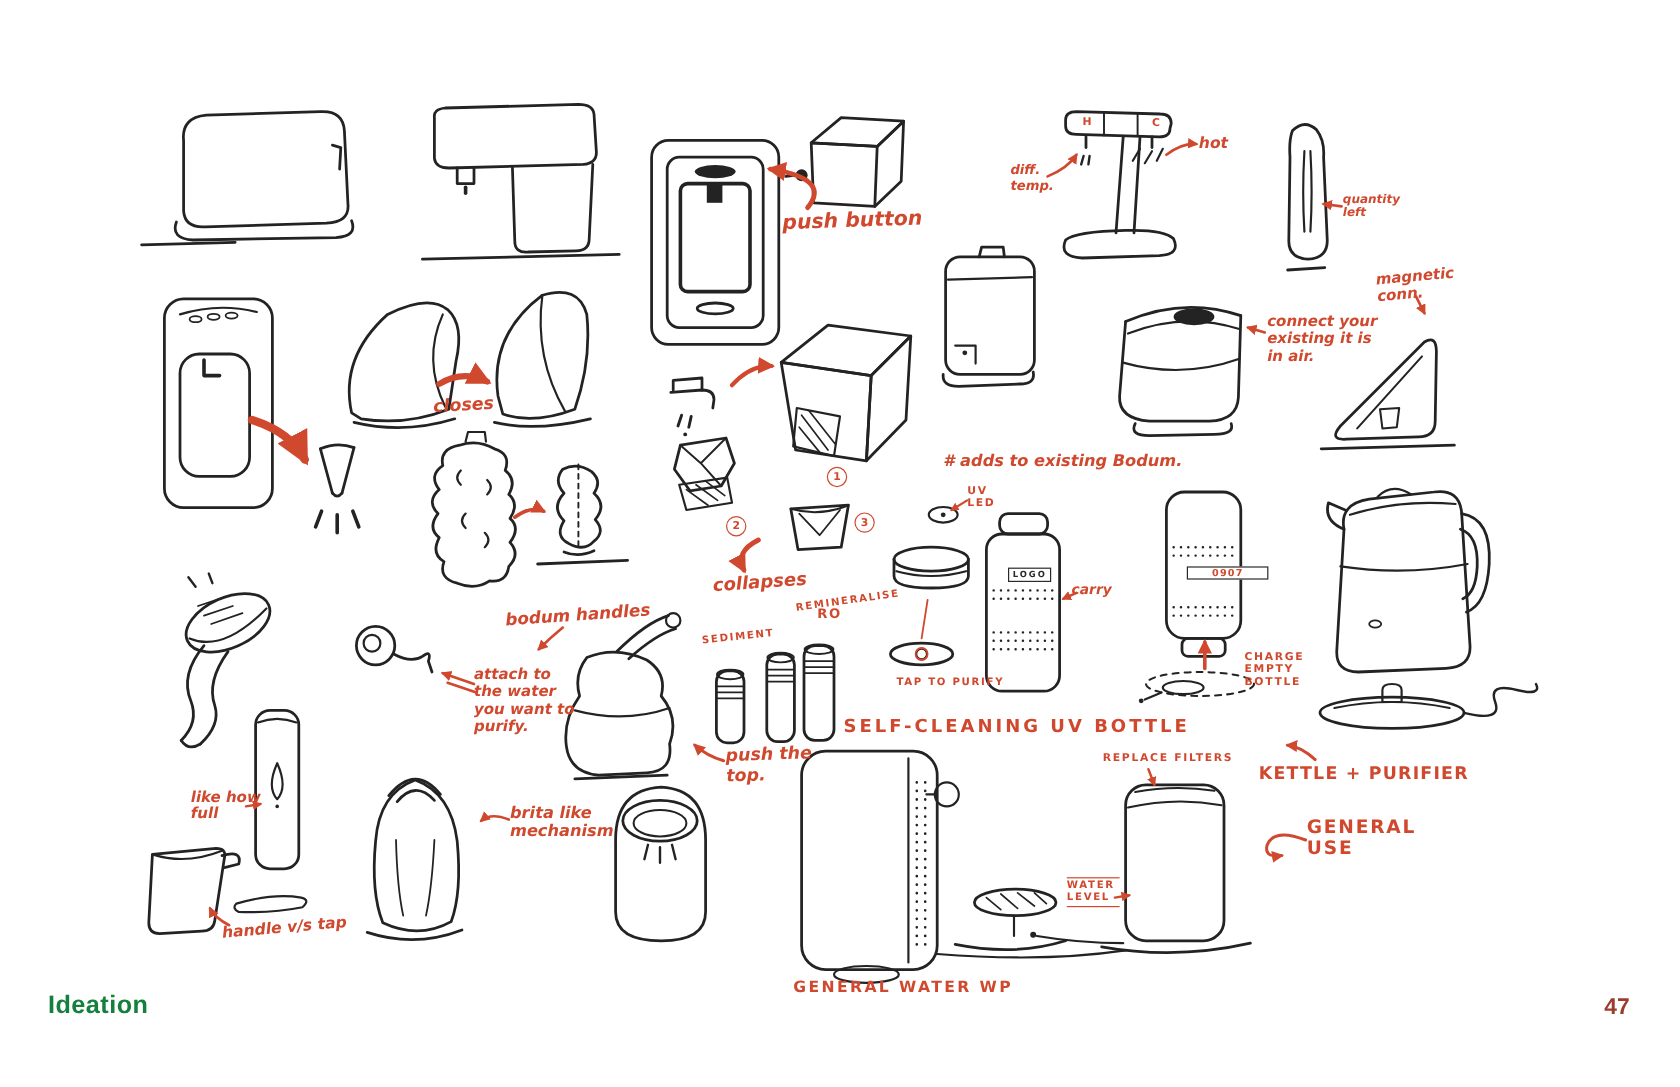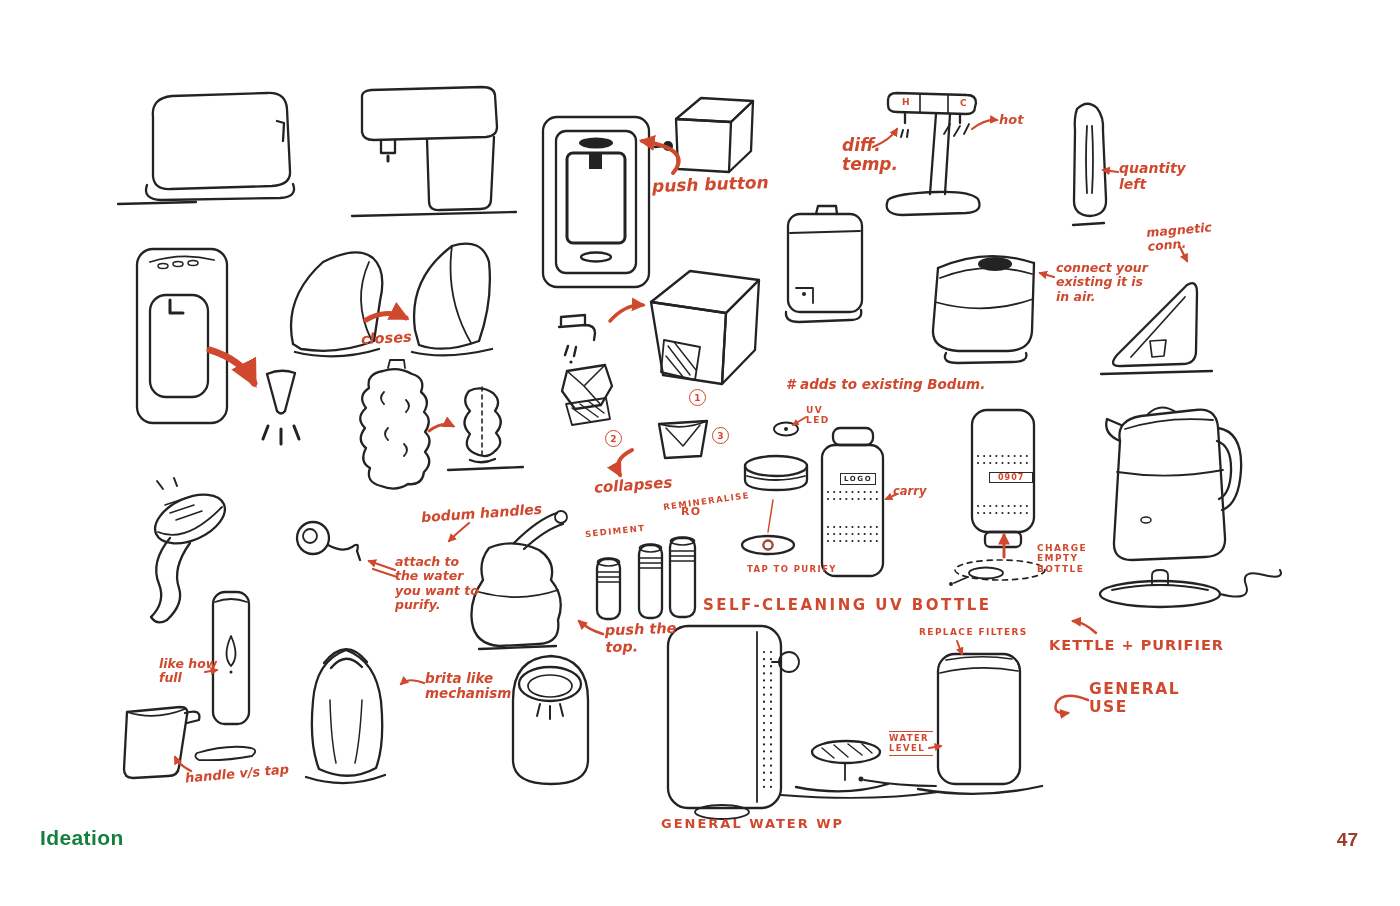--- a/index.html
+++ b/index.html
@@ -18,21 +18,21 @@
   .circled{
     position:absolute;width:15px;height:15px;border:1.6px solid #d0492e;border-radius:50%;
     color:#d0492e;font-size:9px;font-weight:700;display:flex;align-items:center;justify-content:center;
   }
   .chip{
     position:absolute;border:1.2px solid #2a2a2a;color:#2a2a2a;font-size:7px;
     letter-spacing:1.6px;padding:1px 3px;font-weight:600;background:#fff;
   }
   .display-chip{
     position:absolute;border:1.2px solid #2a2a2a;color:#d0492e;font-size:8px;
-    letter-spacing:1px;padding:0 8px;font-weight:700;background:#fff;
+    letter-spacing:1px;padding:0 20px;font-weight:700;background:#fff;
   }
   .tap-mark{position:absolute;color:#d0492e;font-size:9px;font-weight:700;}
   .footer-label{
     position:absolute;left:40px;top:826px;font-family:"Liberation Sans",sans-serif;
     font-size:21px;color:#15803d;font-weight:600;letter-spacing:.4px;
   }
   .page-num{
     position:absolute;right:42px;top:829px;font-family:"Liberation Sans",sans-serif;
     font-size:19px;color:#9a3d2c;font-weight:700;
   }
@@ -349,23 +349,23 @@
     <path d="M957,641 L962,654" stroke-width="2" marker-end="url(#ah)"></path>
     <path d="M929,748 L941,746" stroke-width="2" marker-end="url(#ah)"></path>
     <path d="M1088,700 Q1062,690 1056,704 Q1053,715 1068,713" stroke-width="2.5" marker-end="url(#ah)"></path>
     <path d="M806,417 L793,425" stroke-width="1.8" marker-end="url(#ah)"></path>
     <path d="M773,500 L768,532" stroke-width="1.5"></path>
     <circle cx="768" cy="545" r="5" stroke-width="1.5"></circle>
   </g>
 </svg>
 
 <div class="note" style="left:652px;top:175px;width:120px;font-size:17px;font-weight:700;transform:rotate(-2deg)">push button</div>
-<div class="note" style="left:842px;top:136px;width:46px;font-size:17px">diff. temp.</div>
+<div class="note" style="left:842px;top:136px;width:46px;font-size:11px">diff. temp.</div>
 <div class="note" style="left:999px;top:113px;font-size:13px">hot</div>
-<div class="note" style="left:1119px;top:161px;width:56px;font-size:14px">quantity left</div>
+<div class="note" style="left:1119px;top:161px;width:56px;font-size:10px">quantity left</div>
 <div class="note" style="left:1147px;top:223px;width:70px;font-size:12.5px;transform:rotate(-5deg)">magnetic conn.</div>
 <div class="note" style="left:1056px;top:261px;width:98px;font-size:12.5px">connect your existing it is in air.</div>
 <div class="note" style="left:361px;top:330px;font-size:14.5px;font-weight:700;transform:rotate(-3deg)">closes</div>
 <div class="note" style="left:786px;top:377px;width:230px;font-size:13.5px"># adds to existing Bodum.</div>
 <div class="note caps" style="left:806px;top:405px;width:30px;font-size:9px">UV LED</div>
 <div class="note" style="left:893px;top:485px;font-size:11.5px">carry</div>
 <div class="note caps nowrap" style="left:747px;top:565px;font-size:8.5px">TAP TO PURIFY</div>
 <div class="note" style="left:594px;top:477px;font-size:15px;font-weight:700;transform:rotate(-4deg)">collapses</div>
 <div class="note caps nowrap" style="left:585px;top:527px;font-size:8.5px;transform:rotate(-6deg)">SEDIMENT</div>
 <div class="note caps nowrap" style="left:681px;top:506px;font-size:11px">RO</div>

